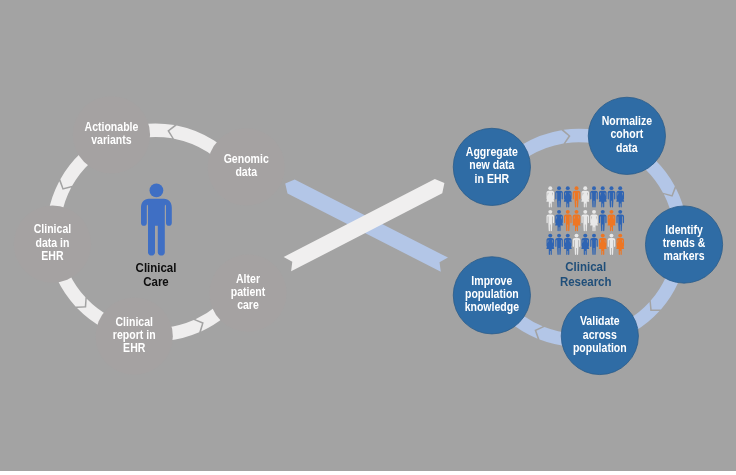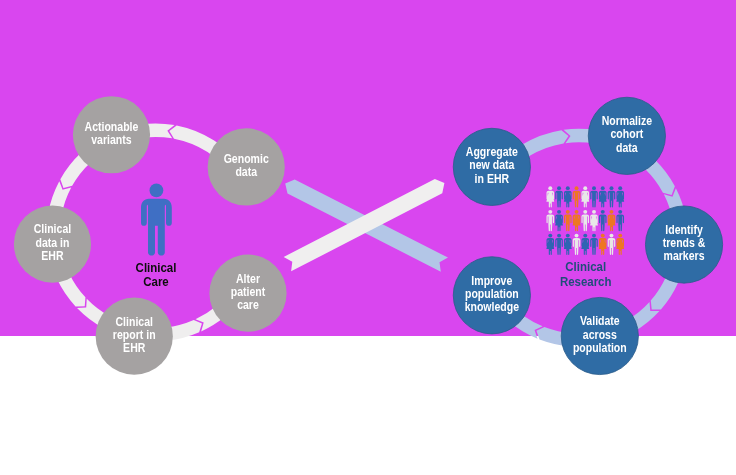--- a/index.html
+++ b/index.html
@@ -1,18 +1,18 @@
 <!DOCTYPE html>
 <html><head>
 <meta charset="utf-8">
 <title>Clinical Care and Clinical Research cycle diagram</title>
 <style>
   html,body{margin:0;padding:0;background:#ffffff;}
   body{width:736px;height:475px;overflow:hidden;font-family:"Liberation Sans",sans-serif;}
-  #stage{position:relative;width:736px;height:336px;background:#d946ef;}
+  #stage{position:relative;width:736px;height:471px;background:#a3a3a3;}
   svg#scene{display:block;}
   text{font-family:"Liberation Sans",sans-serif;}
   .node-text{font-weight:bold;font-size:12.4px;fill:#ffffff;}
   .center-care{font-weight:bold;font-size:13.5px;fill:#0d0d0d;}
   .center-research{font-weight:bold;font-size:13.5px;fill:#1f4e79;}
 </style>
 </head>
 <body>
 
 <div id="stage">

